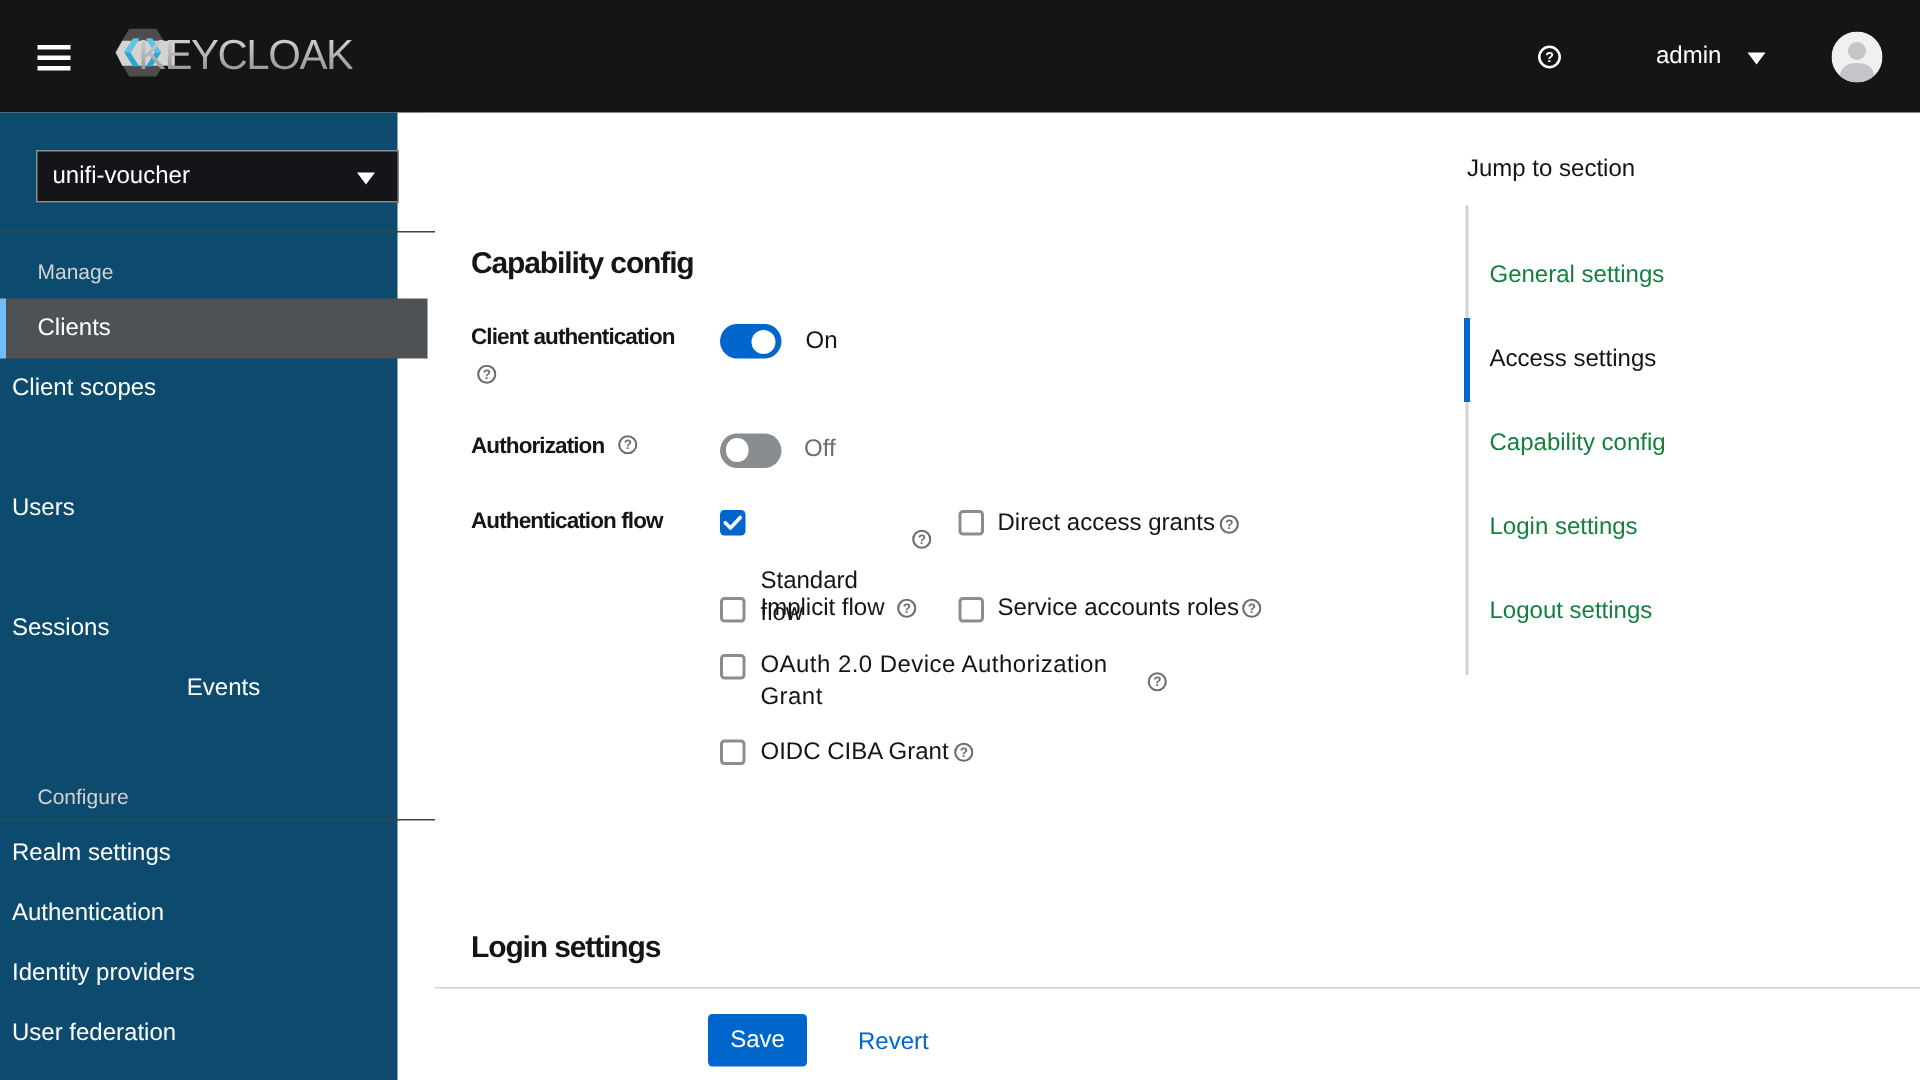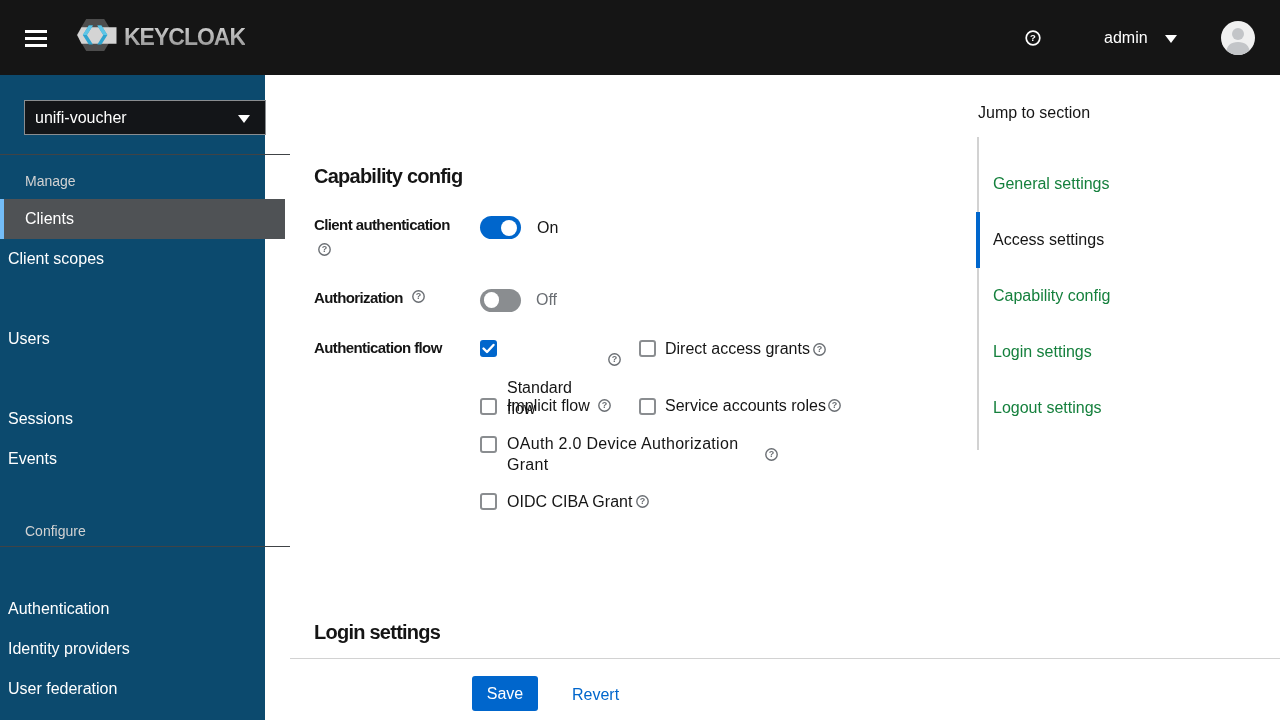--- a/index.html
+++ b/index.html
@@ -5,21 +5,21 @@
 * { margin:0; padding:0; box-sizing:border-box; }
 html,body { width:1280px; height:720px; overflow:hidden; }
 body { font-family:"Liberation Sans",sans-serif; background:#fff; position:relative; }
 .abs { position:absolute; }
 
 
 #header { position:absolute; left:0; top:0; width:1280px; height:75px; background:#151515; }
 #burger { position:absolute; left:25px; top:30px; width:22px; height:17px; }
 #burger div { position:absolute; left:0; width:22px; height:3.4px; background:#fff; }
 #burger .b1 { top:0; } #burger .b2 { top:6.8px; } #burger .b3 { top:13.6px; }
-#logotext { position:absolute; left:124px; top:25px; font-size:23px; line-height:24px; font-weight:bold; letter-spacing:-1px;
+#logotext { position:absolute; left:92px; top:25px; font-size:28px; line-height:24px; font-weight:normal; letter-spacing:-1px;
   background:linear-gradient(180deg,#d2d2d2 0%,#929292 100%); -webkit-background-clip:text; background-clip:text; color:transparent; }
 #adminname { position:absolute; left:1104px; top:29px; font-size:16px; color:#fff; }
 #caret { position:absolute; left:1165px; top:35px; width:0; height:0; border-left:6.5px solid transparent; border-right:6.5px solid transparent; border-top:8.5px solid #fff; }
 
 
 #sidebar { position:absolute; left:0; top:75px; width:265px; height:645px; background:#0c4a6e; }
 #realmsel { position:absolute; left:24px; top:25px; width:242px; height:35px; border:1px solid #8a8d90; background:#131518; color:#fff; font-size:16px; }
 #realmsel span.txt { position:absolute; left:10px; top:8px; }
 #realmsel .sc { position:absolute; right:15px; top:14px; width:0; height:0; border-left:6px solid transparent; border-right:6px solid transparent; border-top:8px solid #fff; }
 .sdiv { position:absolute; left:0; width:290px; height:1px; background:#404346; }
@@ -93,23 +93,24 @@
   <div id="realmsel">
       <span class="txt">unifi-voucher</span>
       <span class="sc"></span>
     </div>
   <div class="sdiv" style="top:79px;"></div>
   <div class="sectitle" style="top:98px;">Manage</div>
   <div class="navitem cur" style="top:124px;">Clients</div>
   <div class="navitem" style="top:164px;">Client scopes</div>
   <div class="navitem" style="top:244px;">Users</div>
   <div class="navitem" style="top:324px;">Sessions</div>
-  <div class="navitem" style="top:364px;">Events</div>
+  <div class="navitem" style="top:364px;text-align:center;">Events</div>
   <div class="sectitle" style="top:448px;">Configure</div>
   <div class="sdiv" style="top:471px;"></div>
+  <div class="navitem" style="top:474px;">Realm settings</div>
   <div class="navitem" style="top:514px;">Authentication</div>
   <div class="navitem" style="top:554px;">Identity providers</div>
   <div class="navitem" style="top:594px;">User federation</div>
 </div>
 
 <div class="h2" style="left:314px; top:165px;">Capability config</div>
 
 <div class="flabel" style="left:314px; top:216px;">Client authentication</div>
 <svg class="qi" style="left:318px; top:243px;" width="13" height="13" viewBox="0 0 13 13">
   <circle cx="6.5" cy="6.5" r="5.7" fill="none" stroke="#6a6e73" stroke-width="1.4"></circle>

